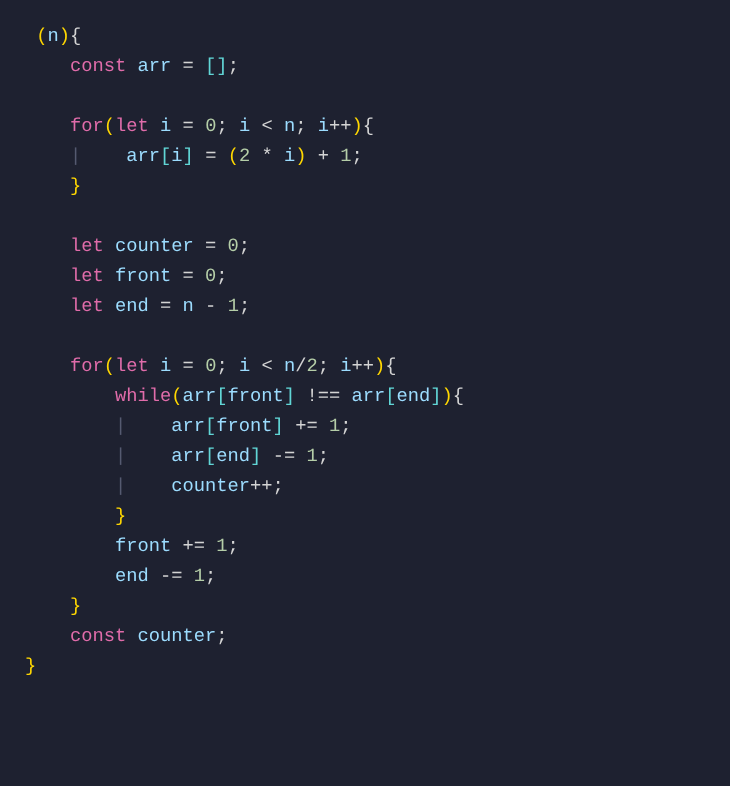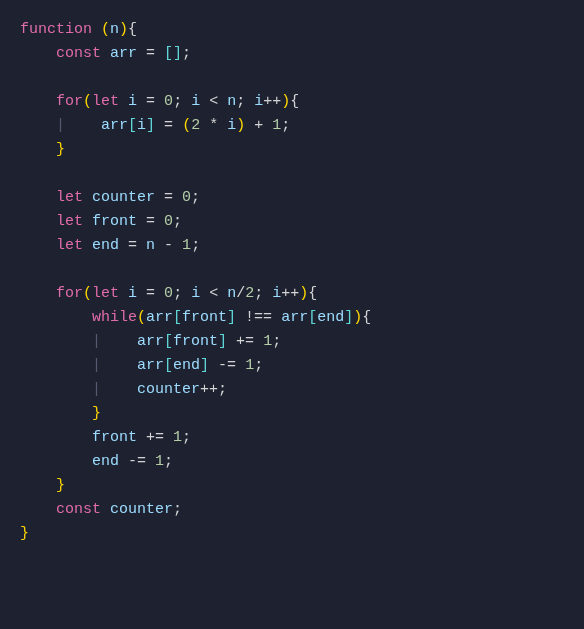--- a/index.html
+++ b/index.html
@@ -23,21 +23,21 @@
     .line {
       display: flex;
       align-items: baseline;
       white-space: pre;
     }   
   </style>
 </head>
 <body>
 
 <div class="code-block" id="code-container">
-<div class="line"><span style="color: rgb(224, 108, 170);">function</span><span style="color: rgb(212, 212, 212);"> </span><span style="color: rgb(255, 215, 0);">(</span><span style="color: rgb(156, 220, 254);">n</span><span style="color: rgb(255, 215, 0);">)</span><span style="color: rgb(212, 212, 212);">{</span></div>
+<div class="line"><span style="color: rgb(212, 212, 212);"> </span><span style="color: rgb(255, 215, 0);">(</span><span style="color: rgb(156, 220, 254);">n</span><span style="color: rgb(255, 215, 0);">)</span><span style="color: rgb(212, 212, 212);">{</span></div>
     <div class="line"><span style="color: rgb(212, 212, 212);">    </span><span style="color: rgb(224, 108, 170);">const</span><span style="color: rgb(212, 212, 212);"> </span><span style="color: rgb(156, 220, 254);">arr</span><span style="color: rgb(212, 212, 212);"> = </span><span style="color: rgb(97, 214, 214);">[</span><span style="color: rgb(97, 214, 214);">]</span><span style="color: rgb(212, 212, 212);">;</span></div>
     <div class="line">&nbsp;</div>
     <div class="line"><span style="color: rgb(212, 212, 212);">    </span><span style="color: rgb(224, 108, 170);">for</span><span style="color: rgb(255, 215, 0);">(</span><span style="color: rgb(224, 108, 170);">let</span><span style="color: rgb(212, 212, 212);"> </span><span style="color: rgb(156, 220, 254);">i</span><span style="color: rgb(212, 212, 212);"> = </span><span style="color: rgb(181, 206, 168);">0</span><span style="color: rgb(212, 212, 212);">; </span><span style="color: rgb(156, 220, 254);">i</span><span style="color: rgb(212, 212, 212);"> &lt; </span><span style="color: rgb(156, 220, 254);">n</span><span style="color: rgb(212, 212, 212);">; </span><span style="color: rgb(156, 220, 254);">i</span><span style="color: rgb(212, 212, 212);">++</span><span style="color: rgb(255, 215, 0);">)</span><span style="color: rgb(212, 212, 212);">{</span></div>
     <div class="line"><span style="color: rgb(212, 212, 212);">    </span><span style="color: rgb(85, 90, 112);">| </span><span style="color: rgb(212, 212, 212);">   </span><span style="color: rgb(156, 220, 254);">arr</span><span style="color: rgb(97, 214, 214);">[</span><span style="color: rgb(156, 220, 254);">i</span><span style="color: rgb(97, 214, 214);">]</span><span style="color: rgb(212, 212, 212);"> = </span><span style="color: rgb(255, 215, 0);">(</span><span style="color: rgb(181, 206, 168);">2</span><span style="color: rgb(212, 212, 212);"> * </span><span style="color: rgb(156, 220, 254);">i</span><span style="color: rgb(255, 215, 0);">)</span><span style="color: rgb(212, 212, 212);"> + </span><span style="color: rgb(181, 206, 168);">1</span><span style="color: rgb(212, 212, 212);">;</span></div>
     <div class="line"><span style="color: rgb(212, 212, 212);">    </span><span style="color: rgb(255, 215, 0);">}</span></div>
     <div class="line">&nbsp;</div>
     <div class="line"><span style="color: rgb(212, 212, 212);">    </span><span style="color: rgb(224, 108, 170);">let</span><span style="color: rgb(212, 212, 212);"> </span><span style="color: rgb(156, 220, 254);">counter</span><span style="color: rgb(212, 212, 212);"> = </span><span style="color: rgb(181, 206, 168);">0</span><span style="color: rgb(212, 212, 212);">;</span></div>
     <div class="line"><span style="color: rgb(212, 212, 212);">    </span><span style="color: rgb(224, 108, 170);">let</span><span style="color: rgb(212, 212, 212);"> </span><span style="color: rgb(156, 220, 254);">front</span><span style="color: rgb(212, 212, 212);"> = </span><span style="color: rgb(181, 206, 168);">0</span><span style="color: rgb(212, 212, 212);">;</span></div>
     <div class="line"><span style="color: rgb(212, 212, 212);">    </span><span style="color: rgb(224, 108, 170);">let</span><span style="color: rgb(212, 212, 212);"> </span><span style="color: rgb(156, 220, 254);">end</span><span style="color: rgb(212, 212, 212);"> = </span><span style="color: rgb(156, 220, 254);">n</span><span style="color: rgb(212, 212, 212);"> - </span><span style="color: rgb(181, 206, 168);">1</span><span style="color: rgb(212, 212, 212);">;</span></div>
     <div class="line">&nbsp;</div>

